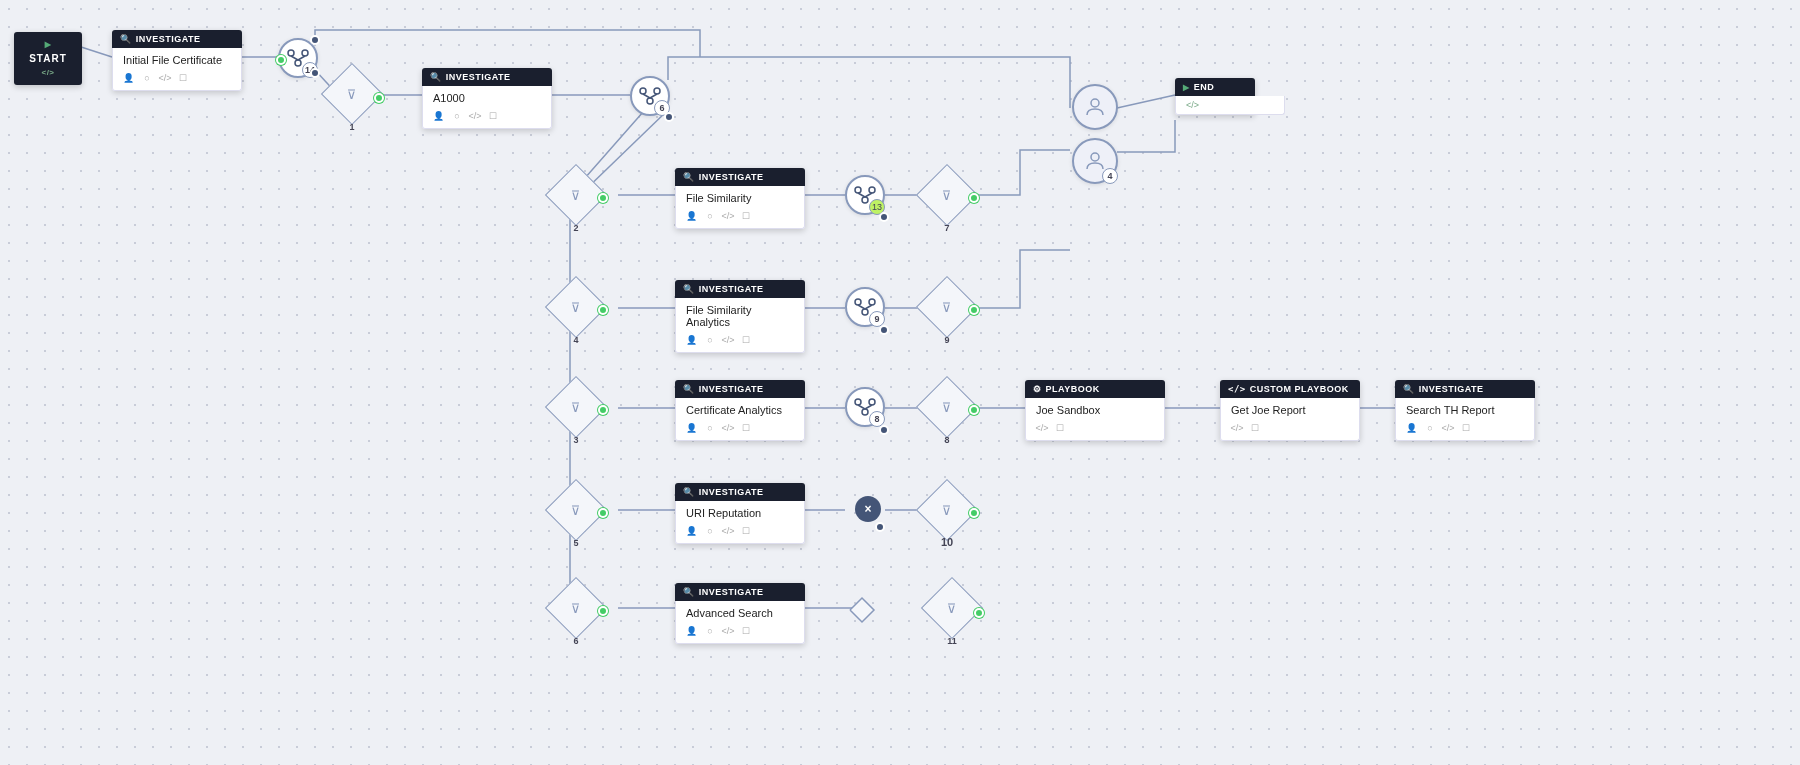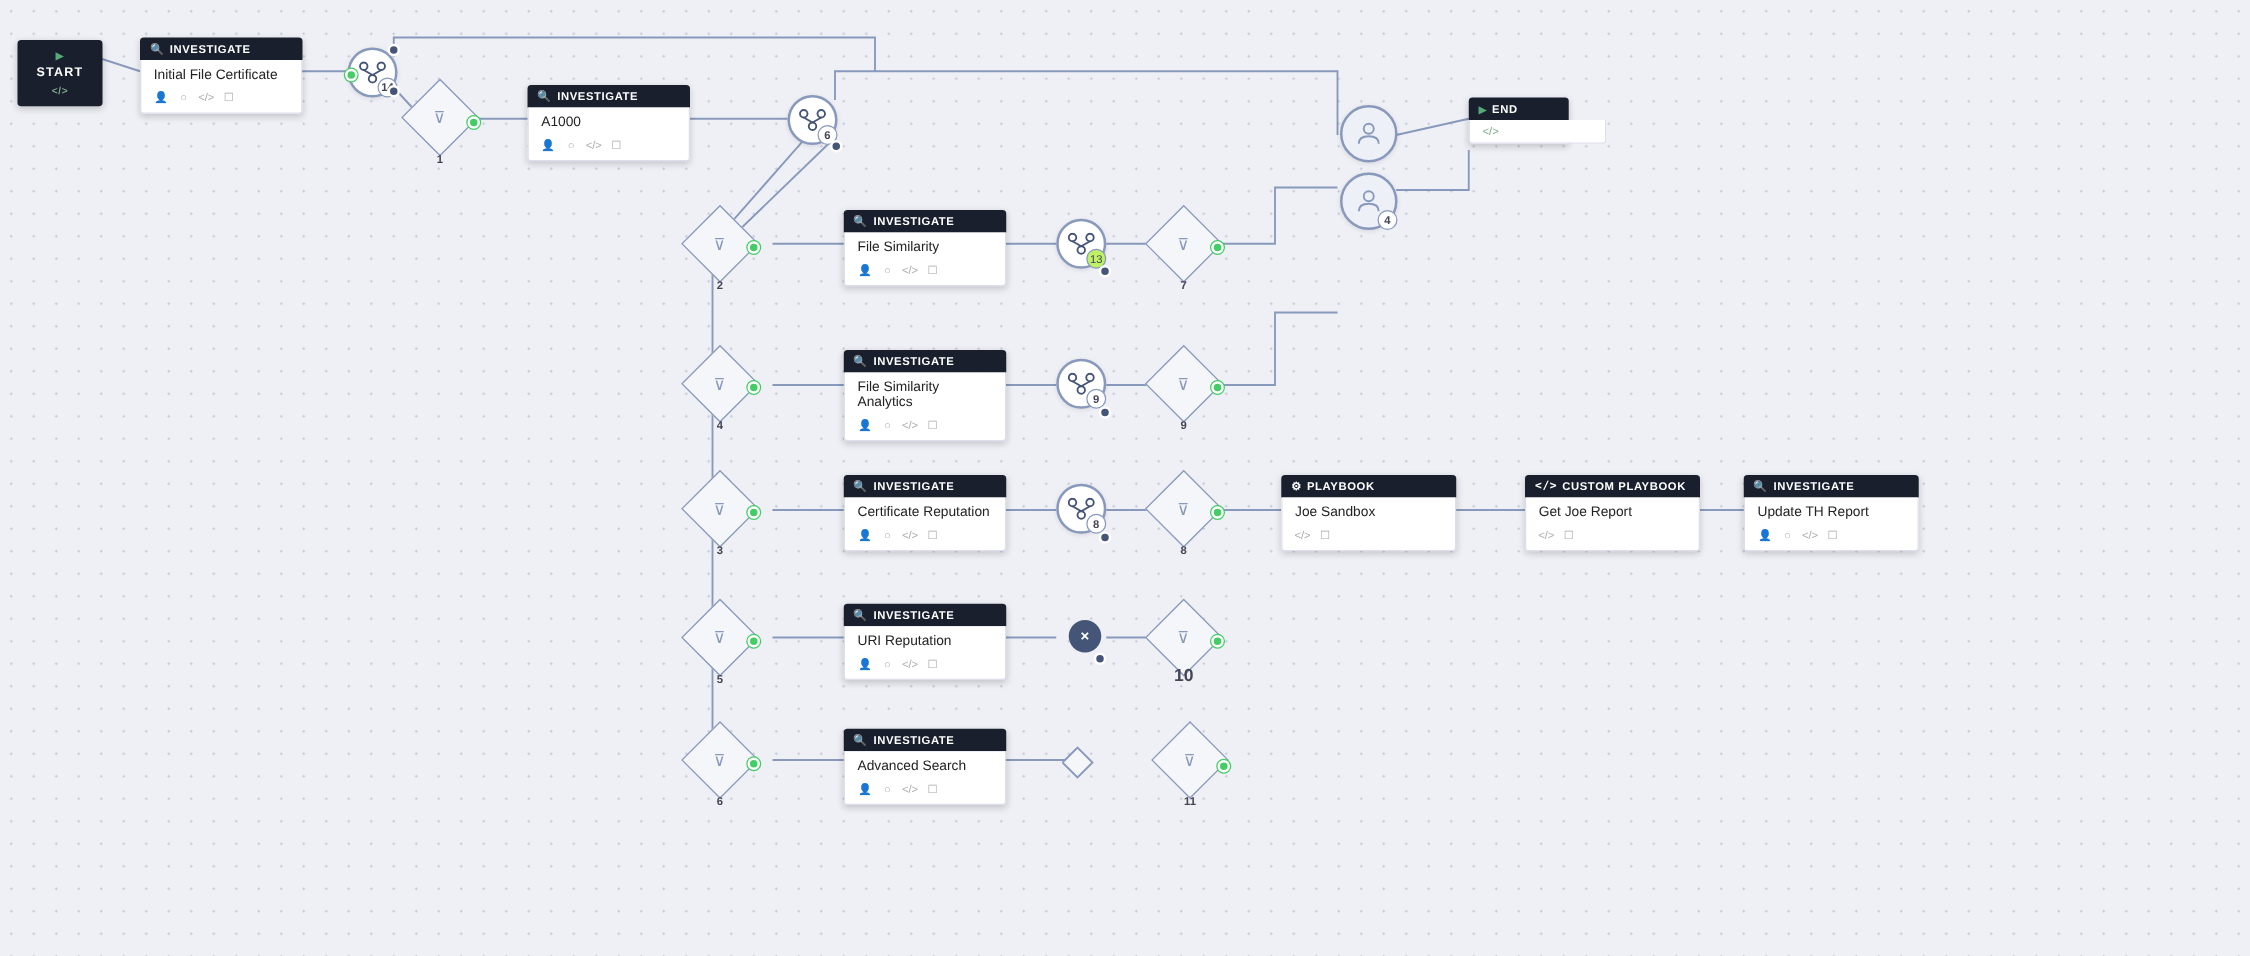--- a/index.html
+++ b/index.html
@@ -415,21 +415,21 @@
     <span style="position:absolute; bottom:-16px; left:50%; transform:translateX(-50%); font-size:9px; color:#445; font-weight:bold;">3</span>
   </div>
   <div class="dot-green" style="top:405px; left:598px;"></div>
 
   <div class="node-box" style="position:absolute; left:675px; top:380px; width:130px;">
     <div class="node-header">
       <span style="font-size:9px;">🔍</span>
       <span>INVESTIGATE</span>
     </div>
     <div class="node-body">
-      <div class="label">Certificate Reputation</div>
+      <div class="label">Certificate Analytics</div>
       <div class="node-icons">
         <span class="node-icon">👤</span>
         <span class="node-icon">○</span>
         <span class="node-icon">&lt;/&gt;</span>
         <span class="node-icon">☐</span>
       </div>
     </div>
   </div>
 
   <div class="branch-circle" style="position:absolute; left:845px; top:387px;">
@@ -479,21 +479,21 @@
       </div>
     </div>
   </div>
 
   <div class="node-box" style="position:absolute; left:1395px; top:380px; width:140px;">
     <div class="node-header">
       <span style="font-size:9px;">🔍</span>
       <span>INVESTIGATE</span>
     </div>
     <div class="node-body">
-      <div class="label">Update TH Report</div>
+      <div class="label">Search TH Report</div>
       <div class="node-icons">
         <span class="node-icon">👤</span>
         <span class="node-icon">○</span>
         <span class="node-icon">&lt;/&gt;</span>
         <span class="node-icon">☐</span>
       </div>
     </div>
   </div>
 
   <div style="position:absolute; left:554px; top:488px; width:44px; height:44px;">
@@ -520,21 +520,21 @@
     </div>
   </div>
 
   <div style="position:absolute; left:855px; top:496px; width:26px; height:26px; background:#445577; border-radius:50%; display:flex; align-items:center; justify-content:center; color:#fff; font-size:12px; font-weight:bold;">×</div>
   <div class="dot-dark" style="top:522px; left:875px;"></div>
 
   <div style="position:absolute; left:925px; top:488px; width:44px; height:44px;">
     <div style="width:44px; height:44px; background:#f4f6fa; border:1.5px solid #8899bb; transform:rotate(45deg); display:flex; align-items:center; justify-content:center;">
       <span style="transform:rotate(-45deg); font-size:13px; color:#8899bb;">⊽</span>
     </div>
-    <span style="position:absolute; bottom:-16px; left:50%; transform:translateX(-50%); font-size:14px; color:#445; font-weight:bold;text-align:center;">10</span>
+    <span style="position:absolute; bottom:-16px; left:50%; transform:translateX(-50%); font-size:11px; color:#445; font-weight:bold;text-align:center;">10</span>
   </div>
   <div class="dot-green" style="top:508px; left:969px;"></div>
 
   <div style="position:absolute; left:554px; top:586px; width:44px; height:44px;">
     <div style="width:44px; height:44px; background:#f4f6fa; border:1.5px solid #8899bb; transform:rotate(45deg); display:flex; align-items:center; justify-content:center;">
       <span style="transform:rotate(-45deg); font-size:13px; color:#8899bb;">⊽</span>
     </div>
     <span style="position:absolute; bottom:-16px; left:50%; transform:translateX(-50%); font-size:9px; color:#445; font-weight:bold;">6</span>
   </div>
   <div class="dot-green" style="top:606px; left:598px;"></div>

